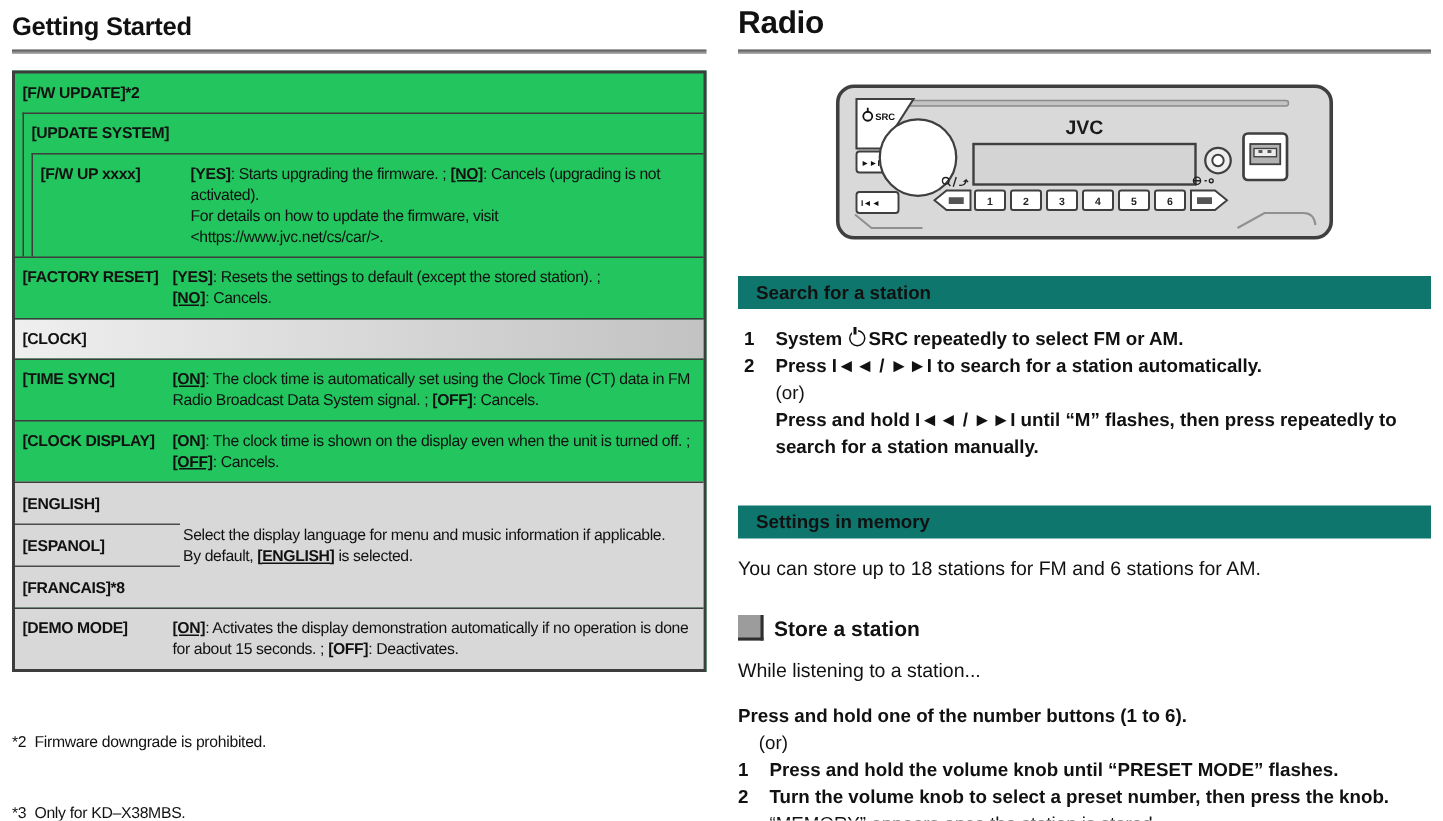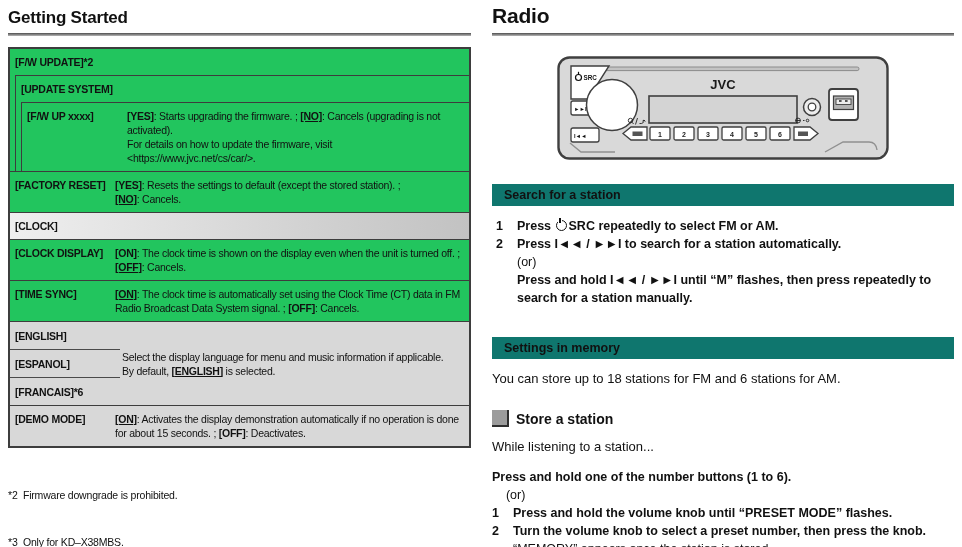--- a/index.html
+++ b/index.html
@@ -78,32 +78,32 @@
       </div>
       <div class="trow bt">
         <span class="lbl">[FACTORY RESET]</span>
         <span class="desc"><span style="font-weight: bold;">[YES]</span><span>: Resets the settings to default (except the stored station). ;
 </span><span style="font-weight: bold; text-decoration: underline;">[NO]</span><span>: Cancels.</span></span>
       </div>
       <div class="trow bt lbl-only clockrow">
         <span class="lbl">[CLOCK]</span>
       </div>
       <div class="trow bt">
+        <span class="lbl">[TIME SYNC]</span>
+        <span class="desc"><span style="font-weight: bold; text-decoration: underline;">[ON]</span><span>: The clock time is automatically set using the Clock Time (CT) data in FM Radio Broadcast Data System signal. ; </span><span style="font-weight: bold;">[OFF]</span><span>: Cancels.</span></span>
+      </div>
+      <div class="trow bt">
         <span class="lbl">[CLOCK DISPLAY]</span>
         <span class="desc"><span style="font-weight: bold;">[ON]</span><span>: The clock time is shown on the display even when the unit is turned off. ; </span><span style="font-weight: bold; text-decoration: underline;">[OFF]</span><span>: Cancels.</span></span>
-      </div>
-      <div class="trow bt">
-        <span class="lbl">[TIME SYNC]</span>
-        <span class="desc"><span style="font-weight: bold; text-decoration: underline;">[ON]</span><span>: The clock time is automatically set using the Clock Time (CT) data in FM Radio Broadcast Data System signal. ; </span><span style="font-weight: bold;">[OFF]</span><span>: Cancels.</span></span>
       </div>
       <div class="trow bt langrow">
         <div class="langcol">
           <div class="langcell">[ENGLISH]</div>
           <div class="langcell">[ESPANOL]</div>
-          <div class="langcell">[FRANCAIS]*6</div>
+          <div class="langcell">[FRANCAIS]*8</div>
         </div>
         <span class="desc"><span>Select the display language for menu and music information if applicable.
 By default, </span><span style="font-weight: bold; text-decoration: underline;">[ENGLISH]</span><span> is selected.</span></span>
       </div>
       <div class="trow bt grayrow">
         <span class="lbl">[DEMO MODE]</span>
         <span class="desc"><span style="font-weight: bold; text-decoration: underline;">[ON]</span><span>: Activates the display demonstration automatically if no operation is done for about 15 seconds. ; </span><span style="font-weight: bold;">[OFF]</span><span>: Deactivates.</span></span>
       </div>
     </div>
 
@@ -188,21 +188,21 @@
           <rect x="282" y="44" width="2.6" height="2" fill="#555" stroke="none"></rect>
           <rect x="288" y="44" width="2.6" height="2" fill="#555" stroke="none"></rect>
         </g>
       </g>
     </svg>
 
     <div class="bar">Search for a station</div>
     <div class="steps">
       <div class="step">
         <span class="num">1</span>
-        <span class="stext"><span style="font-weight: bold;">Press </span><span class="ic ic-power"></span><span style="font-weight: bold;">SRC repeatedly to select FM or AM.</span></span>
+        <span class="stext"><span style="font-weight: bold;">System </span><span class="ic ic-power"></span><span style="font-weight: bold;">SRC repeatedly to select FM or AM.</span></span>
       </div>
       <div class="step">
         <span class="num">2</span>
         <span class="stext"><span style="font-weight: bold;">Press I◄◄ / ►►I to search for a station automatically.
 </span><span>(or)
 </span><span style="font-weight: bold;">Press and hold I◄◄ / ►►I until “M” flashes, then press repeatedly to
 search for a station manually.</span></span>
       </div>
     </div>
 

